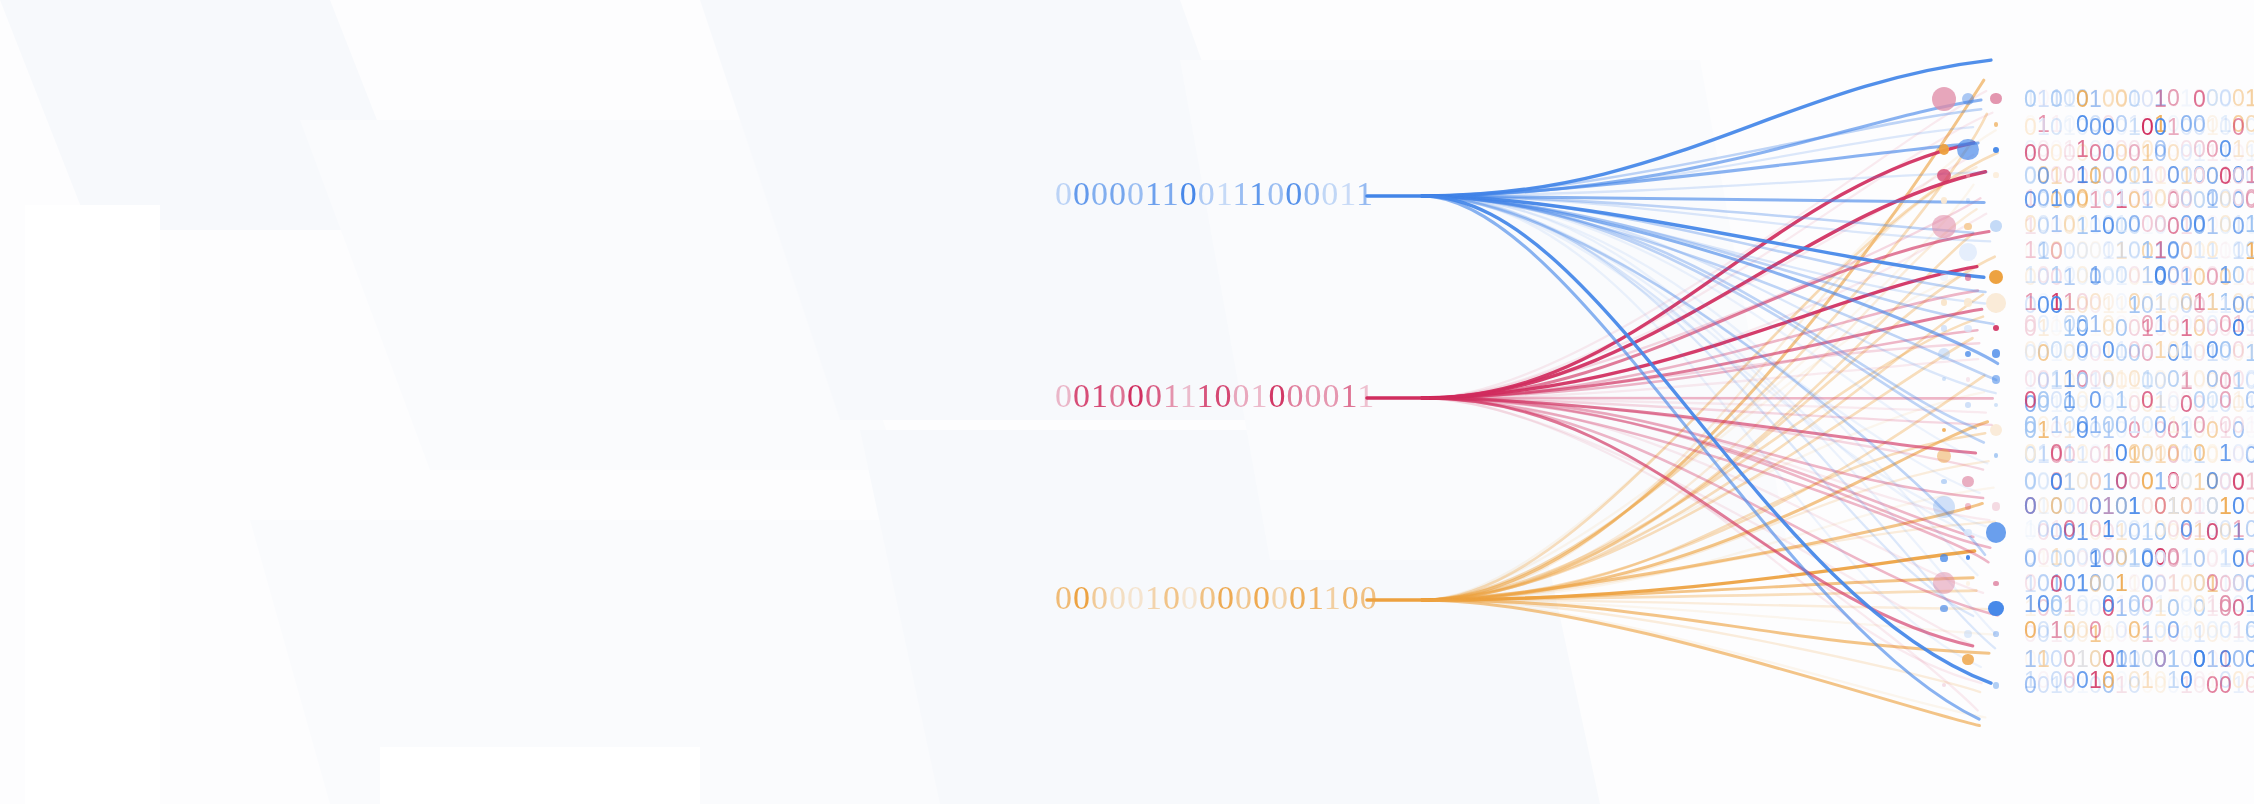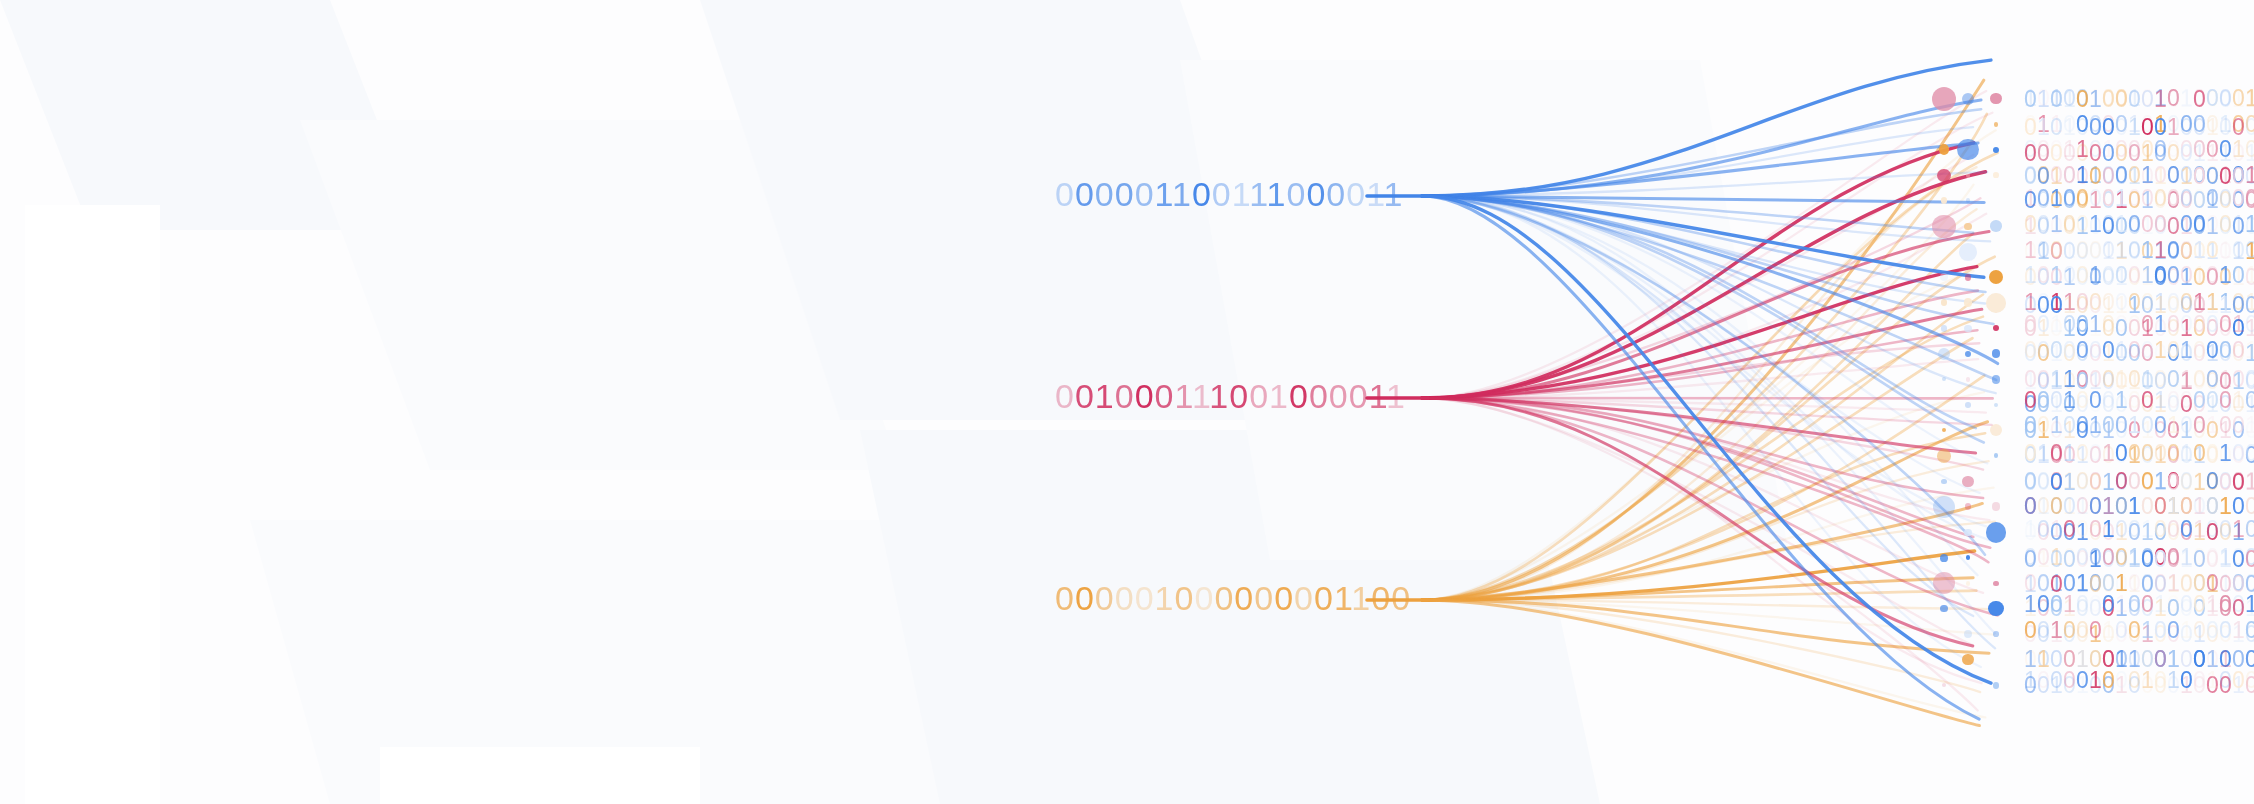--- a/index.html
+++ b/index.html
@@ -6,21 +6,21 @@
   html,body{margin:0;padding:0;}
   body{
     width:2254px;height:804px;overflow:hidden;position:relative;
     background:#fdfdfe;
     font-family:"Liberation Sans", sans-serif;
   }
   #stage{position:absolute;inset:0;width:2254px;height:804px;}
   #stage svg{position:absolute;top:0;left:0;}
   .lbl{
     position:absolute;white-space:pre;
-    font-family:Liberation Sans, sans-serif;
+    font-family:Liberation Serif, serif;
     letter-spacing:1px;
   }
 </style>
 </head>
 <body>
 
 <div id="stage">
     <svg width="2254" height="804">
       <path d="M 0 0 L 330 0 L 420 230 L 90 230 Z" fill="#f7f9fc"></path>
       <path d="M 300 120 L 780 120 L 900 470 L 430 470 Z" fill="#fafbfd"></path>

